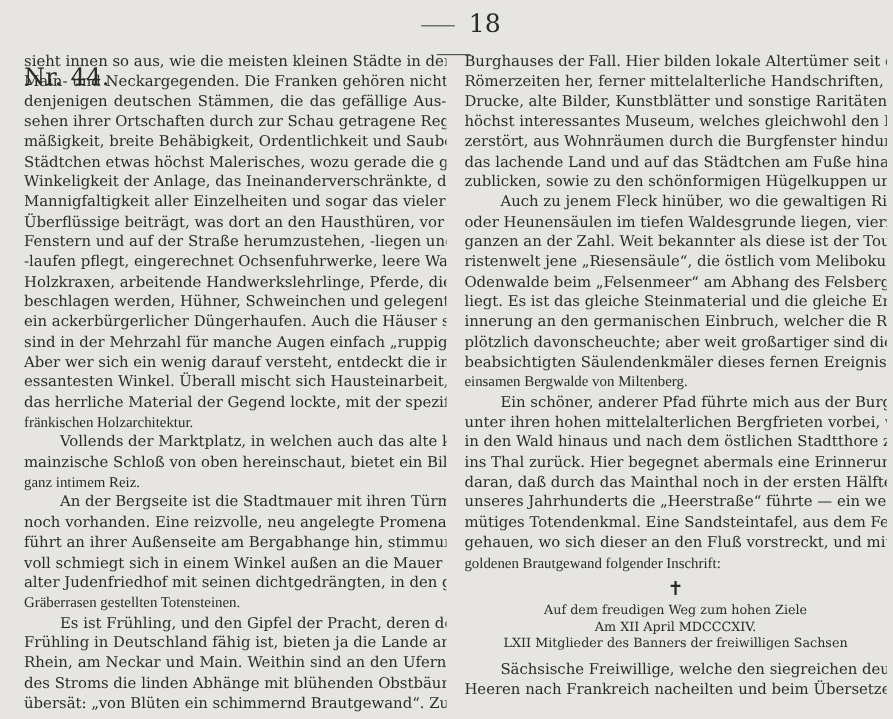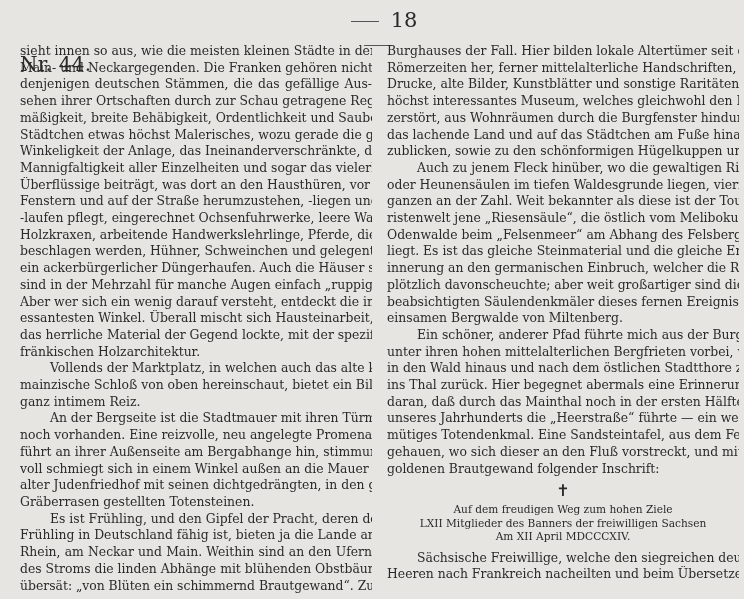--- a/index.html
+++ b/index.html
@@ -55,21 +55,21 @@
     }
     .col-left { left: 20px; }
     .col-right { left: 387px; }
     .line {
       display: block;
       white-space: nowrap;
       overflow: hidden;
       text-align-last: justify;
       text-align: justify;
     }
-    .line.last { text-align-last: left; }
+    .line.last { text-align-last: left; font-family: Liberation Serif, serif; }
     .line.indent { padding-left: 30px; }
     .inscription {
       margin-top: 4px;
       text-align: center;
       font-size: 10.6px;
       line-height: 13.4px;
     }
     .inscription .cross {
       display: block;
       font-size: 16px;
@@ -153,22 +153,22 @@
   <span class="line">ins Thal zurück. Hier begegnet abermals eine Erinnerung</span>
   <span class="line">daran, daß durch das Mainthal noch in der ersten Hälfte</span>
   <span class="line">unseres Jahrhunderts die „Heerstraße“ führte — ein weh-</span>
   <span class="line">mütiges Totendenkmal. Eine Sandsteintafel, aus dem Felsen</span>
   <span class="line">gehauen, wo sich dieser an den Fluß vorstreckt, und mit den</span>
   <span class="line last">goldenen Brautgewand folgender Inschrift:</span>
 
   <div class="inscription">
     <span class="cross">✝</span>
     <span class="iline">Auf dem freudigen Weg zum hohen Ziele</span>
+    <span class="iline">Am XII April MDCCCXIV.</span>
     <span class="iline">LXII Mitglieder des Banners der freiwilligen Sachsen</span>
-    <span class="iline">Am XII April MDCCCXIV.</span>
   </div>
 
   <div class="after-inscription">
     <span class="line indent">Sächsische Freiwillige, welche den siegreichen deutschen</span>
     <span class="line">Heeren nach Frankreich nacheilten und beim Übersetzen über</span>
 
   </div>
 </div>
 
 </body></html>

